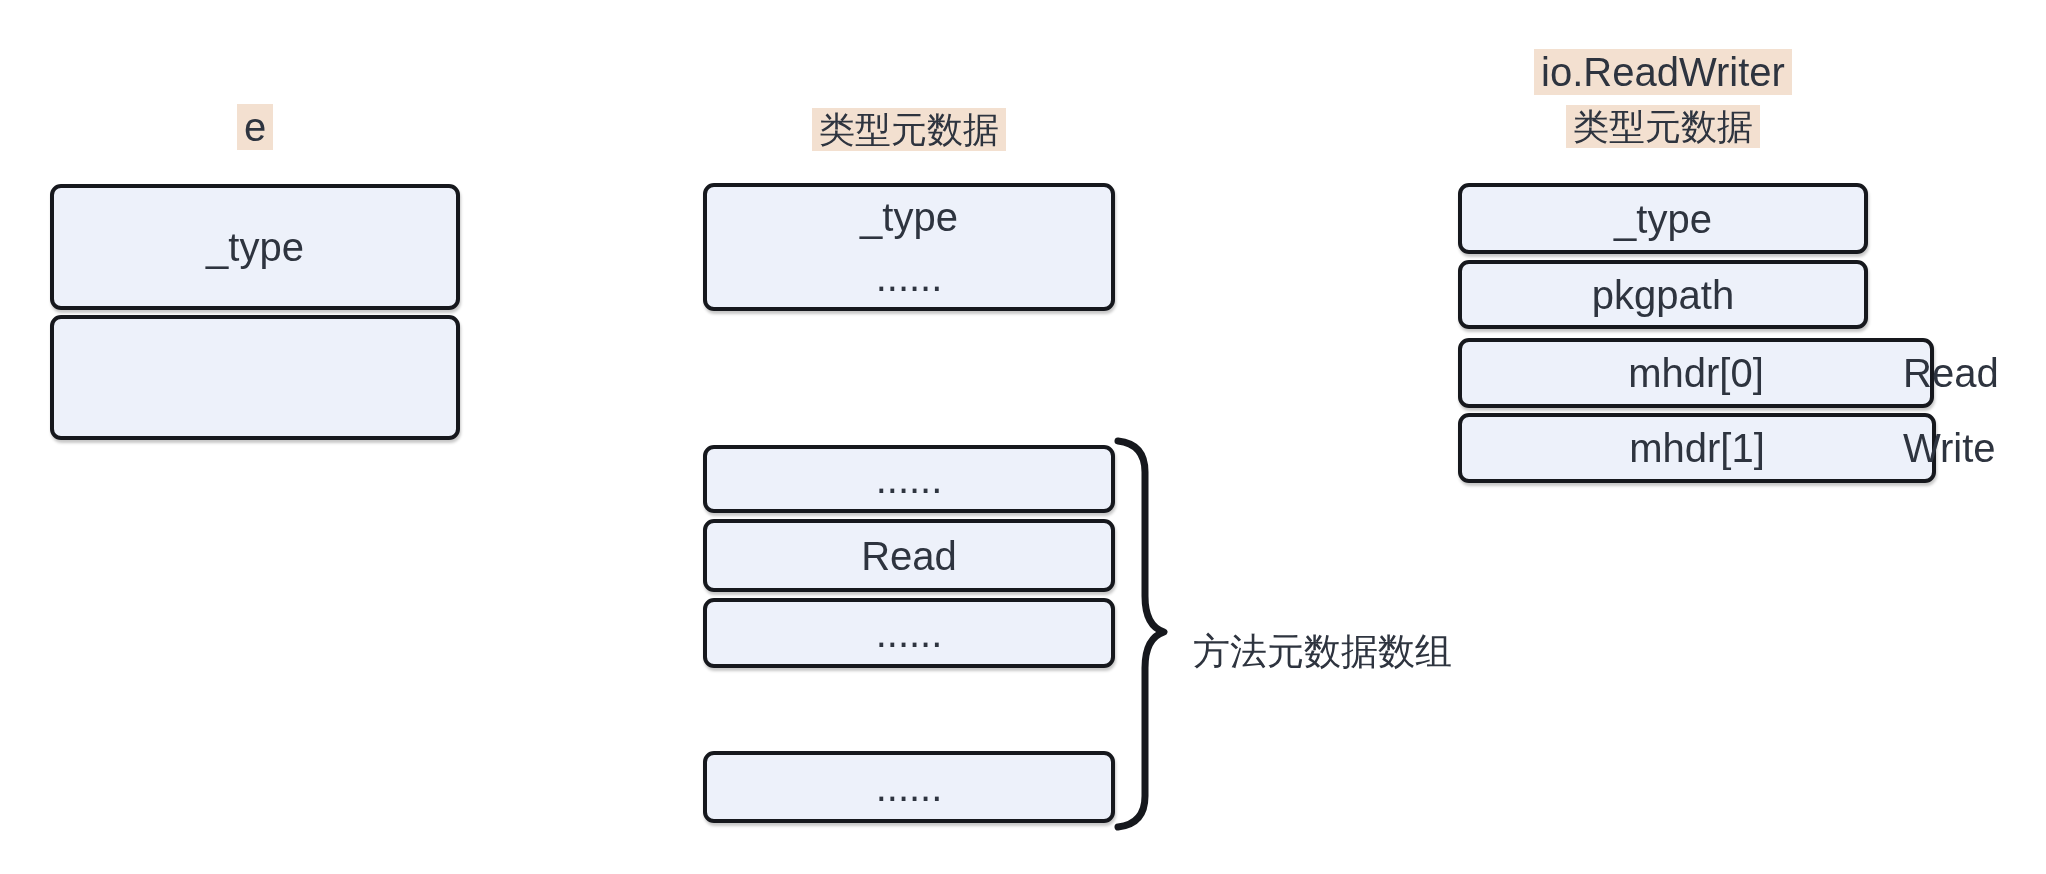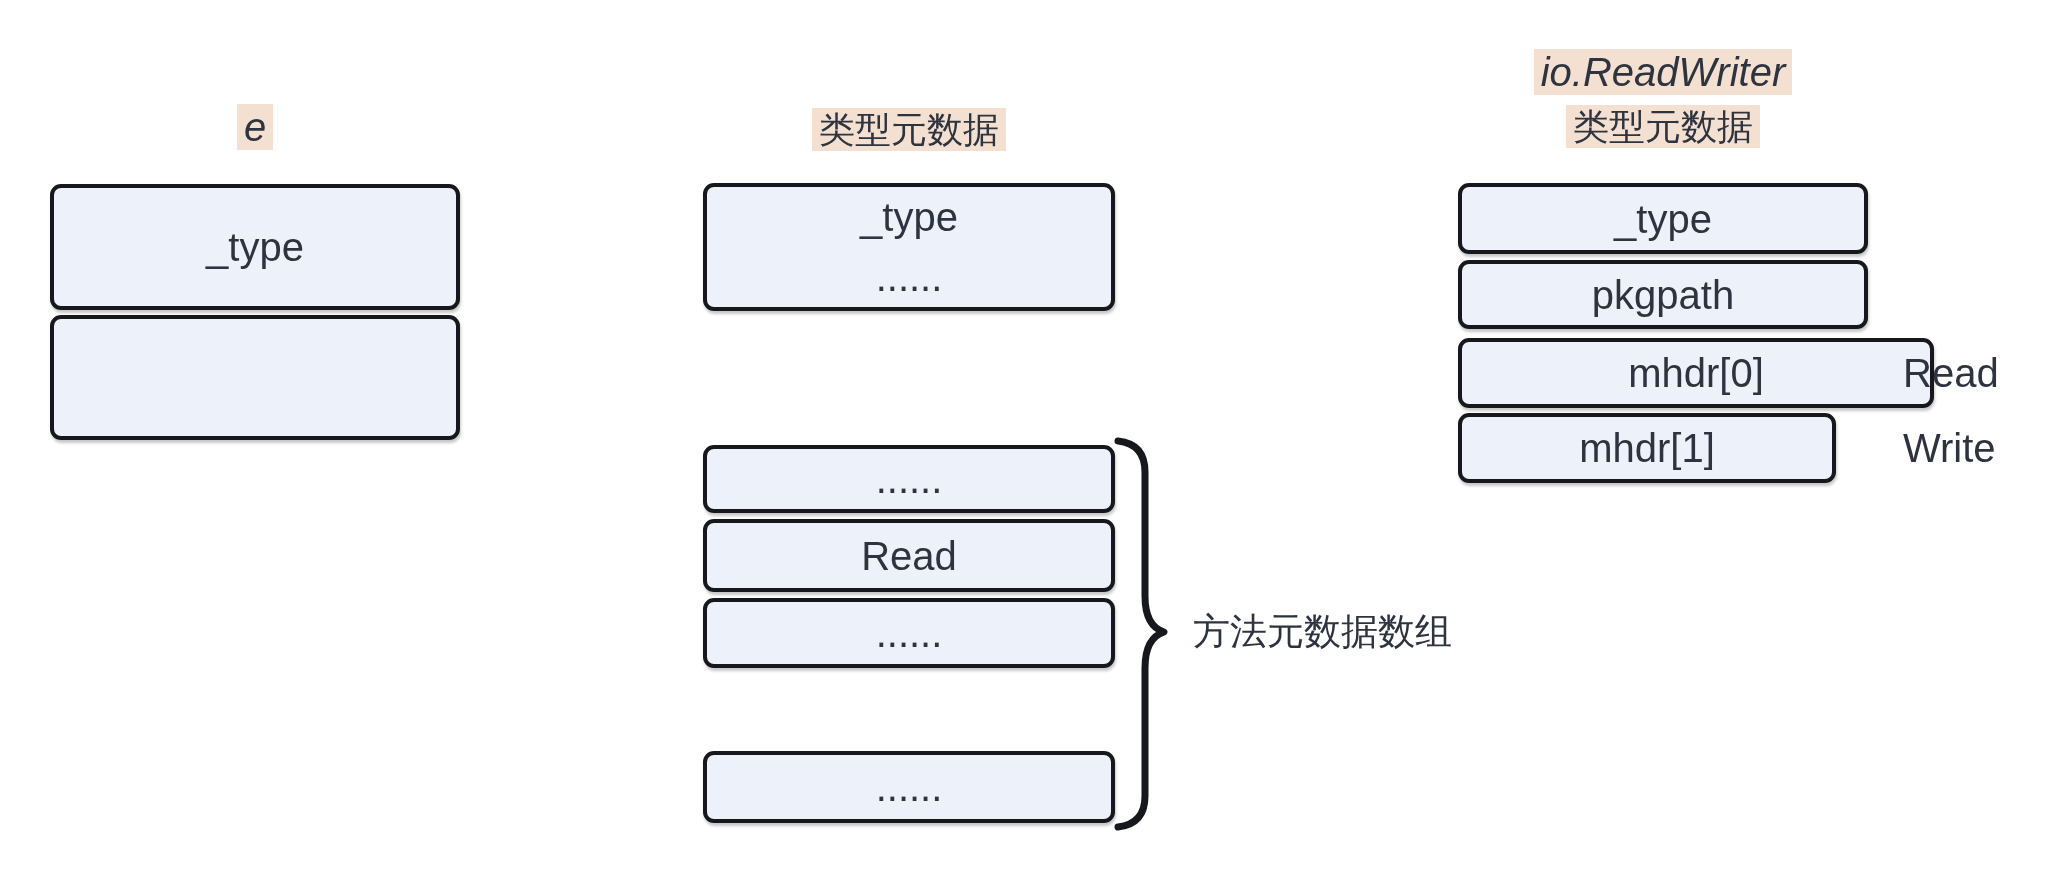--- a/index.html
+++ b/index.html
@@ -15,26 +15,26 @@
     border:4px solid var(--box_border,#16181d);
     border-radius:11px;
     display:flex;flex-direction:column;align-items:center;justify-content:center;
     font-size:40px;
     box-shadow:1px 3px 3px rgba(0,0,0,0.22);
   }
   .box .ln{display:block;line-height:60px;white-space:pre;}
   .col-label{position:absolute;text-align:center;font-size:36px;}
   .col-label .line{line-height:53px;}
   .hl{background:var(--label_highlight,#f3e0d0);padding:1px 7px;}
-  .lat{font-size:40px;font-style:italic;}
+  .lat{font-size:40px;}
   .side-label{
     position:absolute;font-size:40px;display:flex;align-items:center;
     height:70px;white-space:nowrap;
   }
-  .brace-label{position:absolute;font-size:37px;line-height:52px;white-space:nowrap;}
+  .brace-label{position:absolute;font-size:37px;line-height:52px;white-space:nowrap;margin-top:20px;}
   .overlay{position:absolute;left:0;top:0;width:2046px;height:874px;pointer-events:none;}
 </style>
 </head>
 <body>
 
 <div class="canvas">
 
   <div class="col-label" style="left:50px;top:101px;width:410px">
     <div class="line"><span class="hl lat">e</span></div>
   </div>
@@ -94,21 +94,21 @@
   </div>
 
   <div class="box" style="left:1458px;top:260px;width:410px;height:69px">
     <span class="ln">pkgpath</span>
   </div>
 
   <div class="box" style="left:1458px;top:338px;width:476px;height:70px">
     <span class="ln">mhdr[0]</span>
   </div>
 
-  <div class="box" style="left:1458px;top:413px;width:378px;height:70px">
+  <div class="box" style="left:1458px;top:413px;width:478px;height:70px">
     <span class="ln">mhdr[1]</span>
   </div>
 
   <div class="side-label" style="left:1903px;top:338px">Read</div>
 
   <div class="side-label" style="left:1903px;top:413px">Write</div>
 
 </div>
 
 </body></html>

